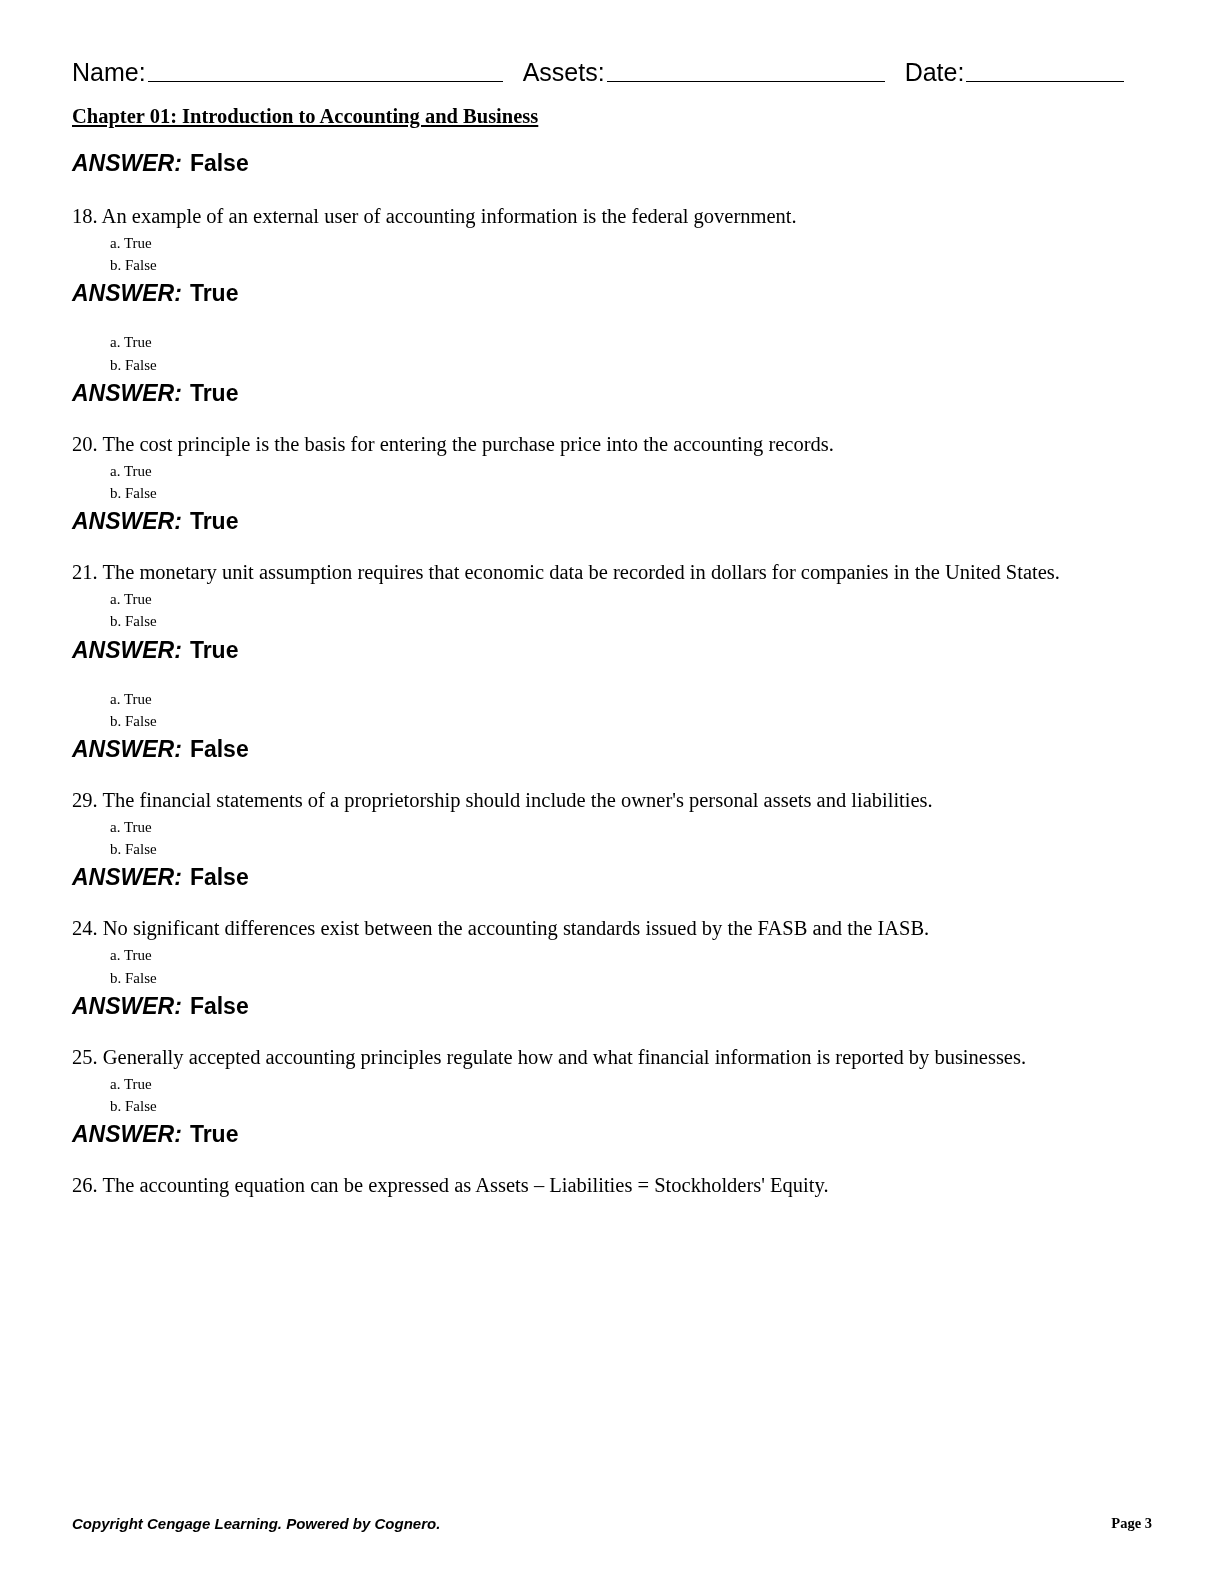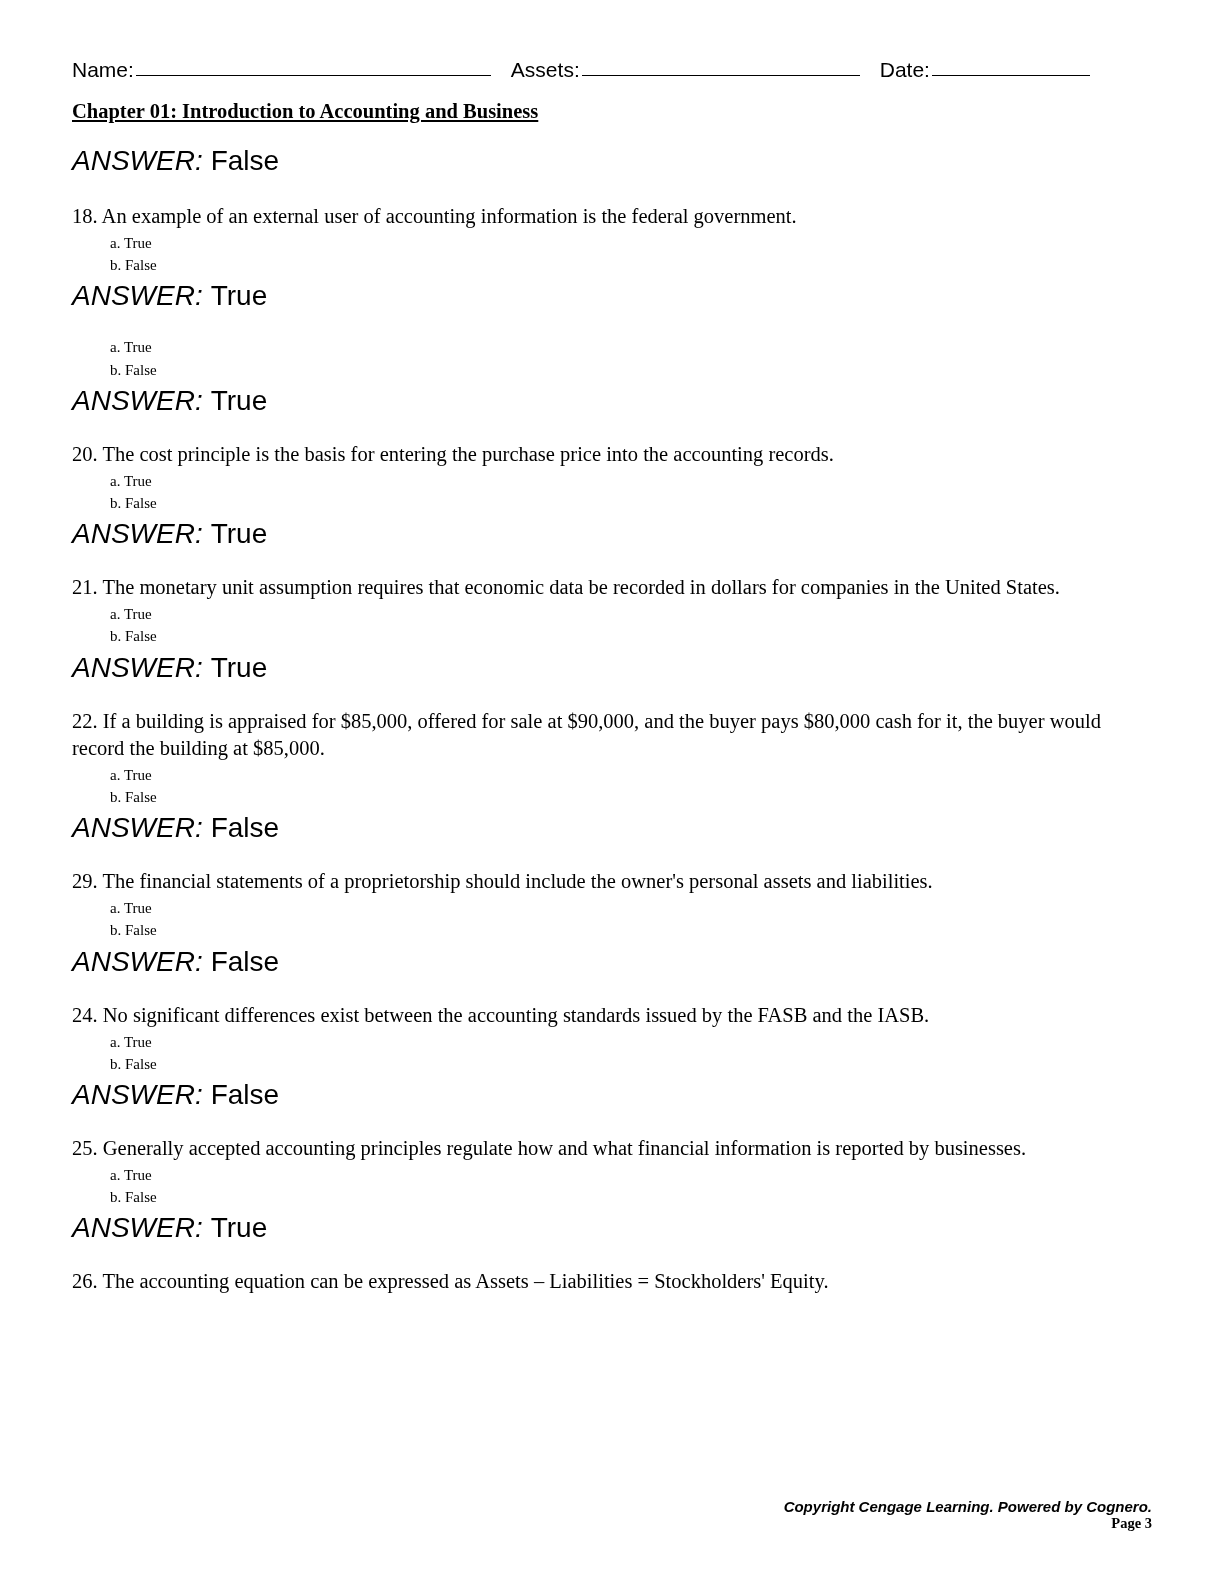--- a/index.html
+++ b/index.html
@@ -17,23 +17,23 @@
     position: relative;
     background: #ffffff;
     box-sizing: border-box;
     padding: 58px 72px 40px 72px;
     overflow: hidden;
   }
 
   
   .header-row {
     display: flex;
-    align-items: flex-start;
+    align-items: center;
     font-family: "Liberation Sans", sans-serif;
-    font-size: 21px;
+    font-size: 25px;
     margin-bottom: 18px;
     white-space: nowrap;
   }
   .header-row .lbl {
     padding-right: 2px;
   }
   .rule {
     border-bottom: 1.5px solid #000;
     height: 17px;
   }
@@ -47,22 +47,23 @@
     font-family: "Liberation Serif", serif;
     font-weight: bold;
     font-size: 20.5px;
     text-decoration: underline;
     margin: 10px 0 22px 0;
   }
 
   
   .answer {
     font-family: "Liberation Sans", sans-serif;
-    font-size: 28px;
+    font-size: 23px;
     margin: 0 0 26px 0;
+    font-weight: bold;
   }
   .answer .a-label {
     font-style: italic;
   }
   .answer .a-val {
     font-style: normal;
     padding-left: 8px;
   }
   .q-text {
     font-size: 20.5px;
@@ -89,24 +90,23 @@
   }
 
   
   .footer {
     position: absolute;
     left: 72px;
     right: 72px;
     bottom: 52px;
     display: flex;
     justify-content: space-between;
-    align-items: flex-end;
+    align-items: center;
     font-family: "Liberation Sans", sans-serif;
     font-size: 15px;
-    flex-direction: column;
   }
   .footer .copy {
     font-style: italic;
     font-weight: bold;
   }
   .footer .pageno {
     font-weight: bold;
     font-size: 14.5px;
     font-family: Liberation Serif, serif;
   }
@@ -170,21 +170,20 @@
     <ul class="choices">
       <li class="choice">a. True</li>
       <li class="choice">b. False</li>
     </ul>
     <div class="answer">
       <span class="a-label">ANSWER:</span><span class="a-val">True</span>
     </div>
   </div>
 
   <div class="q-block">
-    <p class="q-text">22. If a building is appraised for $85,000, offered for sale at $90,000, and the buyer pays $80,000 cash for it, the buyer would record the building at $85,000.</p>
     <ul class="choices">
       <li class="choice">a. True</li>
       <li class="choice">b. False</li>
     </ul>
     <div class="answer">
       <span class="a-label">ANSWER:</span><span class="a-val">False</span>
     </div>
   </div>
 
   <div class="q-block">

